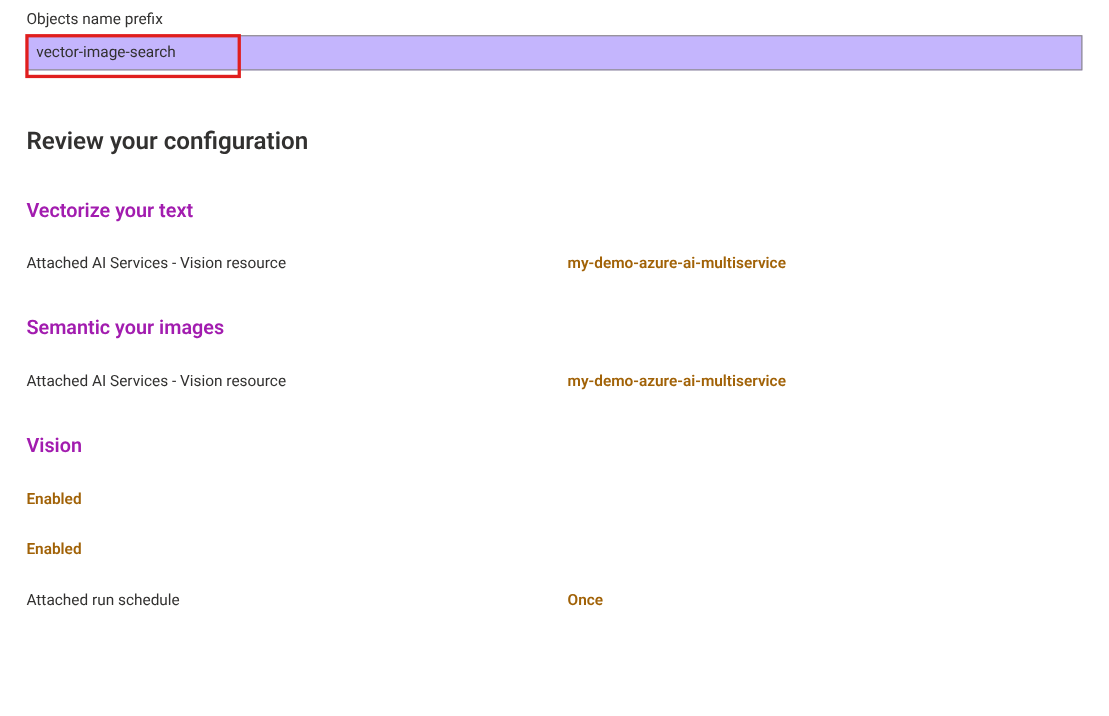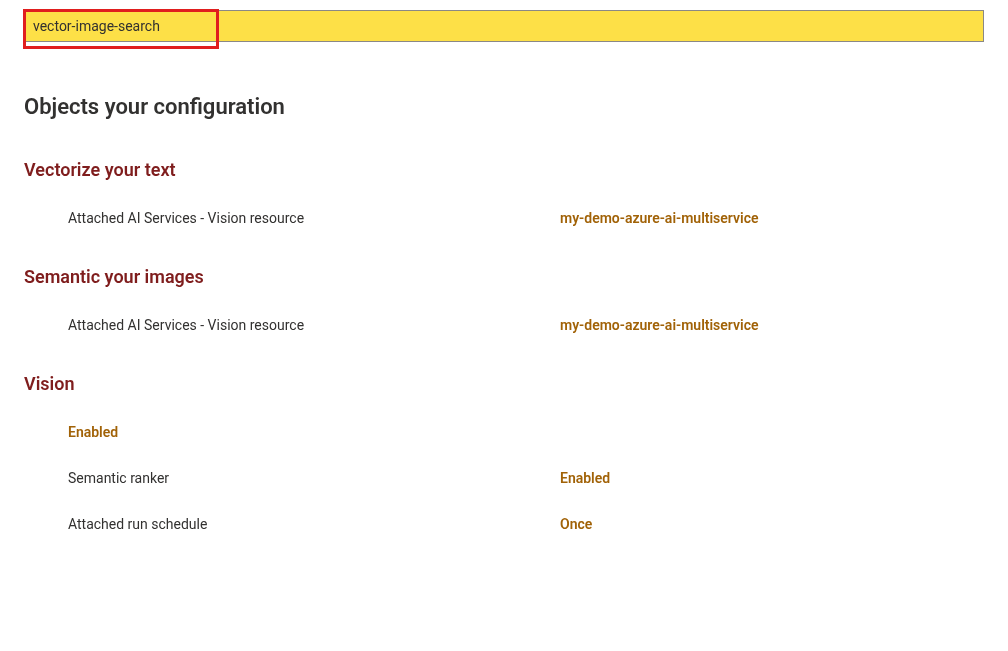--- a/index.html
+++ b/index.html
@@ -21,21 +21,21 @@
       margin-bottom: 6px;
     }
     .text-input {
       width: 100%;
       height: 32px;
       padding: 4px 8px;
       font-size: 14px;
       font-family: inherit;
       color: #323130;
       border: 1px solid #8a8886;
-      background: #fde047;
+      background: #c4b5fd;
       outline: none;
     }
     .input-highlight {
       position: relative;
       display: block;
     }
     .input-highlight::after {
       content: "";
       position: absolute;
       left: -1px;
@@ -48,67 +48,66 @@
     h2.section-title {
       font-size: 22px;
       font-weight: 600;
       color: #323130;
       margin-top: 52px;
       margin-bottom: 4px;
     }
     h3.subsection-title {
       font-size: 18px;
       font-weight: 600;
-      color: #7f1d1d;
+      color: #a21caf;
       margin-top: 40px;
       margin-bottom: 8px;
     }
     .kv-row {
       display: flex;
       margin-top: 30px;
       font-size: 14px;
-      margin-left: 44px;
     }
     .kv-label {
       width: 492px;
       font-weight: 400;
       color: #323130;
     }
     .kv-value {
       font-weight: 600;
       color: #a16207;
     }
   </style>
 </head>
 <body>
 
 <div>
+  <div class="field-label">Objects name prefix</div>
   <span class="input-highlight">
     <input type="text" class="text-input" value="vector-image-search" style="">
   </span>
 </div>
 
-<h2 class="section-title">Objects your configuration</h2>
+<h2 class="section-title">Review your configuration</h2>
 
 <h3 class="subsection-title">Vectorize your text</h3>
 <div class="kv-row">
   <div class="kv-label">Attached AI Services - Vision resource</div>
   <div class="kv-value">my-demo-azure-ai-multiservice</div>
 </div>
 
 <h3 class="subsection-title">Semantic your images</h3>
 <div class="kv-row">
   <div class="kv-label">Attached AI Services - Vision resource</div>
   <div class="kv-value">my-demo-azure-ai-multiservice</div>
 </div>
 
 <h3 class="subsection-title">Vision</h3>
 <div class="kv-row">
   <div class="kv-value">Enabled</div>
 </div>
 <div class="kv-row">
-  <div class="kv-label">Semantic ranker</div>
   <div class="kv-value">Enabled</div>
 </div>
 <div class="kv-row">
   <div class="kv-label">Attached run schedule</div>
   <div class="kv-value">Once</div>
 </div>
 
 </body></html>

